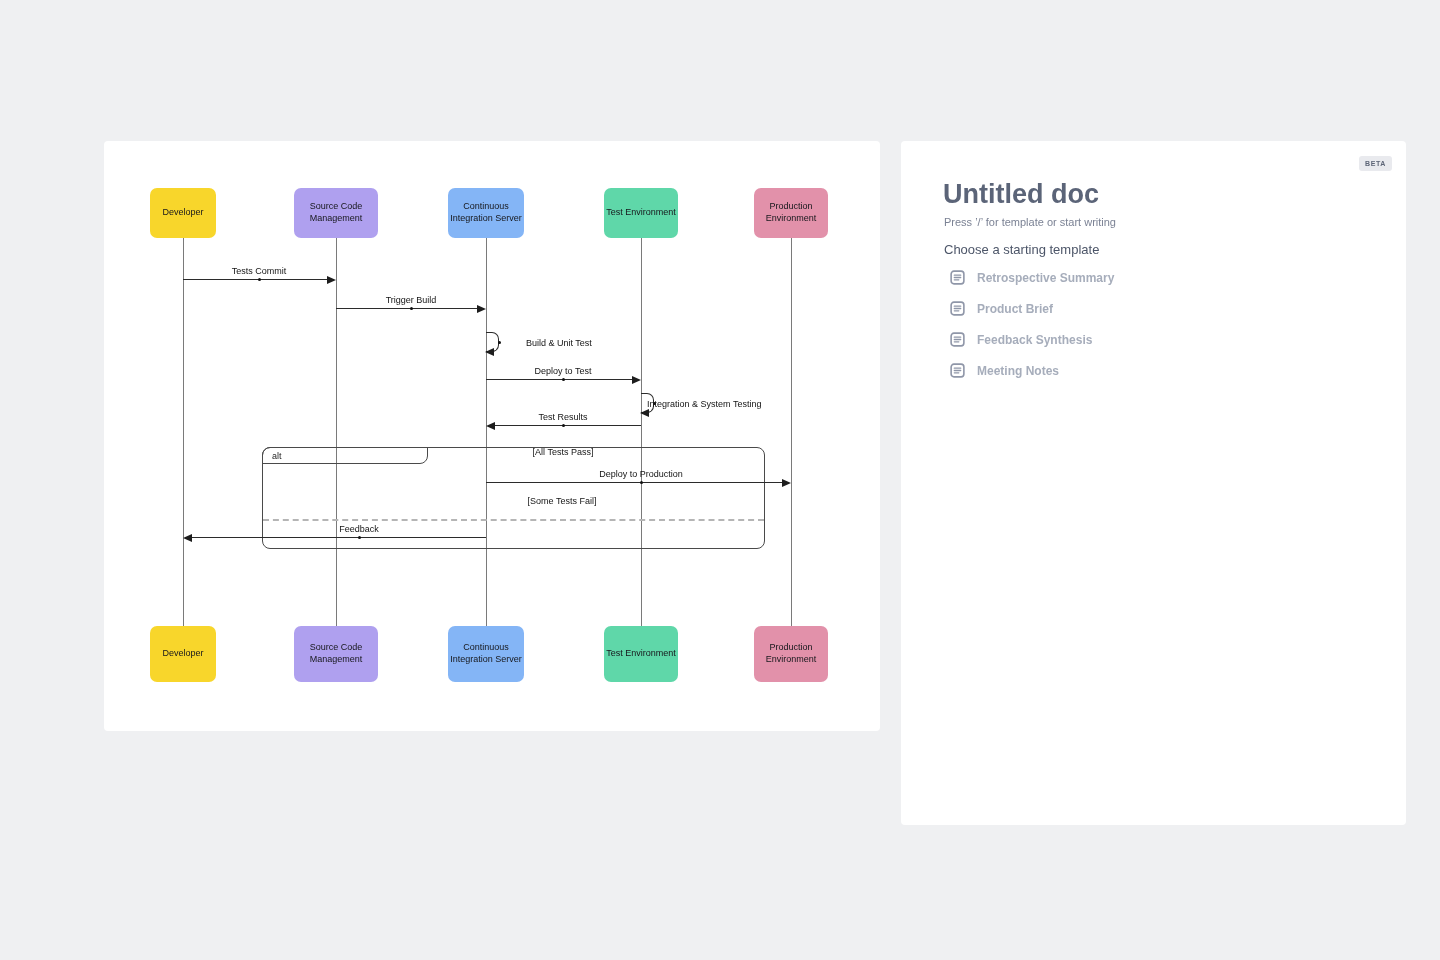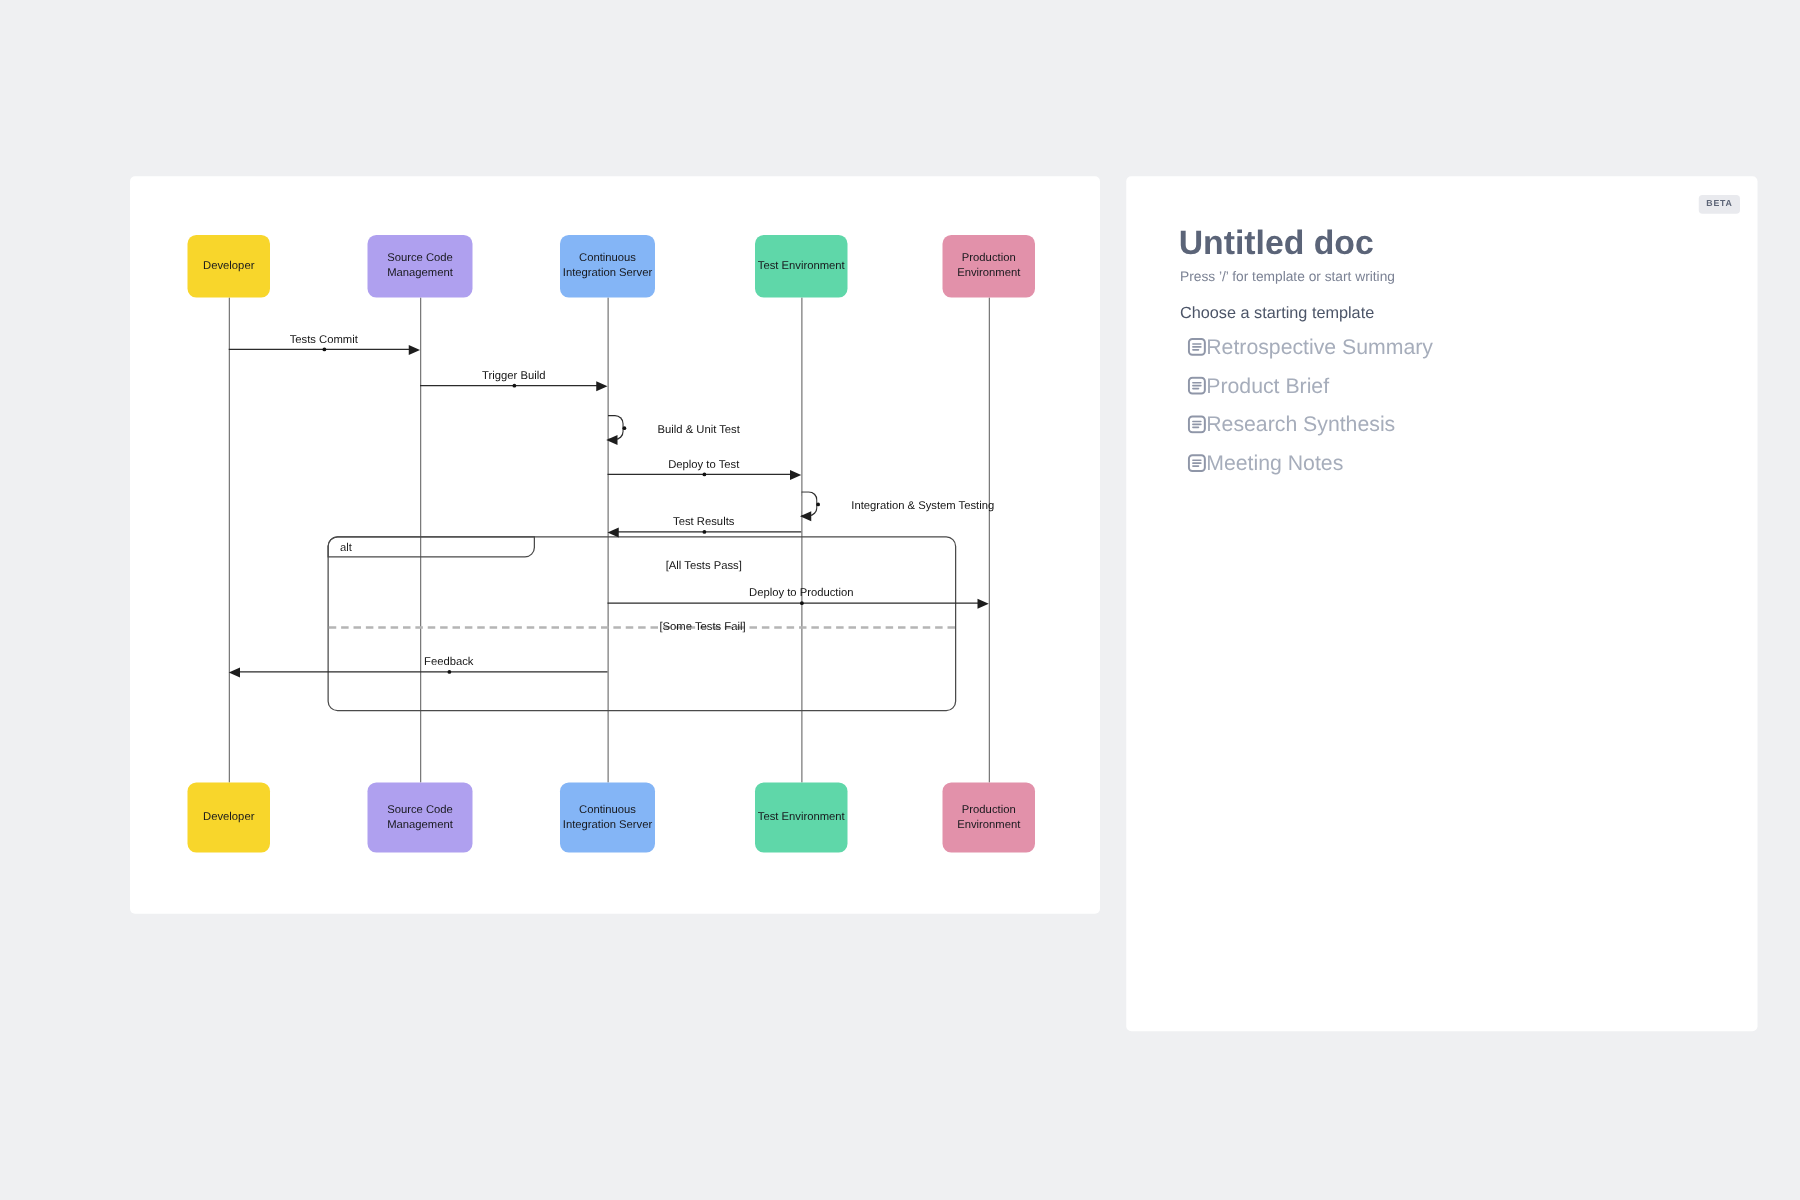--- a/index.html
+++ b/index.html
@@ -43,21 +43,21 @@
   .doc-title { position:absolute; left:42px; top:38px; font-size:27px;
     font-weight:600; color:#5B6478; }
   .doc-subtitle { position:absolute; left:43px; top:75px; font-size:11px;
     color:#7B8294; }
   .tpl-header { position:absolute; left:43px; top:101px; font-size:13px;
     font-weight:400; color:#4C5568; }
   .tpl-list { position:absolute; left:49px; top:129px; }
   .tpl-row { display:flex; align-items:center; height:15px; margin-bottom:16px;
     cursor:pointer; }
   .tpl-row svg { flex:0 0 auto; }
-  .tpl-row span { font-size:17px; color:#A6ADBB; }
+  .tpl-row span { margin-left:12px; font-size:12px; color:#A6ADBB;font-weight:bold; }
 </style>
 </head>
 <body>
 
 <div id="canvas-panel" class="panel">
   <div id="diagram">
       <div class="lifeline" style="left: 79px; top: 97px; height: 388px;"></div>
       <div class="abox" style="left: 46px; top: 47px; width: 66px; height: 50px; background: rgb(248, 214, 43);">Developer</div>
       <div class="abox" style="left: 46px; top: 485px; width: 66px; height: 56px; background: rgb(248, 214, 43);">Developer</div>
       <div class="lifeline" style="left: 232px; top: 97px; height: 388px;"></div>
@@ -65,21 +65,21 @@
       <div class="abox" style="left: 190px; top: 485px; width: 84px; height: 56px; background: rgb(175, 160, 239);">Source Code Management</div>
       <div class="lifeline" style="left: 382px; top: 97px; height: 388px;"></div>
       <div class="abox" style="left: 344px; top: 47px; width: 76px; height: 50px; background: rgb(132, 181, 246);">Continuous Integration Server</div>
       <div class="abox" style="left: 344px; top: 485px; width: 76px; height: 56px; background: rgb(132, 181, 246);">Continuous Integration Server</div>
       <div class="lifeline" style="left: 537px; top: 97px; height: 388px;"></div>
       <div class="abox" style="left: 500px; top: 47px; width: 74px; height: 50px; background: rgb(95, 215, 169);">Test Environment</div>
       <div class="abox" style="left: 500px; top: 485px; width: 74px; height: 56px; background: rgb(95, 215, 169);">Test Environment</div>
       <div class="lifeline" style="left: 687px; top: 97px; height: 388px;"></div>
       <div class="abox" style="left: 650px; top: 47px; width: 74px; height: 50px; background: rgb(226, 145, 170);">Production Environment</div>
       <div class="abox" style="left: 650px; top: 485px; width: 74px; height: 56px; background: rgb(226, 145, 170);">Production Environment</div>
-      <div class="altframe" style="left: 158px; top: 288px; width: 503px; height: 140px;">
+      <div class="altframe" style="left: 158px; top: 306px; width: 503px; height: 102px;">
         <div class="alt-tab" style="width: 166px; height: 17px;">alt</div>
         <div class="alt-divider" style="top: 71px; width: 501px;"></div>
       </div>
       <div class="guard" style="left: 459px; top: 311px;">[All Tests Pass]</div>
       <div class="guard" style="left: 458px; top: 360px;">[Some Tests Fail]</div>
       <div class="msg-line" style="left: 79px; width: 145px; top: 138px;"></div>
       <div class="arrow-r" style="left: 223px; top: 134.5px;"></div>
       <div class="msg-label" style="left: 155px; top: 135px;">Tests Commit</div>
       <div class="dot" style="left: 153.5px; top: 137px;"></div>
       <div class="msg-line" style="left: 232px; width: 142px; top: 167px;"></div>
@@ -102,21 +102,21 @@
       <div class="arrow-l" style="left: 79px; top: 392.5px;"></div>
       <div class="msg-label" style="left: 255px; top: 393px;">Feedback</div>
       <div class="dot" style="left: 253.5px; top: 395px;"></div>
       <div class="selfloop" style="left: 382px; top: 191px; width: 13px; height: 20px;"></div>
       <div class="arrow-l" style="left: 381px; top: 207px;"></div>
       <div class="dot" style="left: 393.5px; top: 199.5px;"></div>
       <div class="loop-label" style="left: 402px; top: 202px; padding-left: 20px;">Build &amp; Unit Test</div>
       <div class="selfloop" style="left: 537px; top: 252px; width: 13px; height: 20px;"></div>
       <div class="arrow-l" style="left: 536px; top: 268px;"></div>
       <div class="dot" style="left: 548.5px; top: 260.5px;"></div>
-      <div class="loop-label" style="left: 577px; top: 263px;">Integration &amp; System Testing</div>
+      <div class="loop-label" style="left: 543px; top: 263px;">Integration &amp; System Testing</div>
     </div>
 </div>
 
 <div id="doc-panel" class="panel">
   <div class="beta-badge">BETA</div>
   <h1 class="doc-title">Untitled doc</h1>
   <p class="doc-subtitle">Press ’/’ for template or start writing</p>
   <h2 class="tpl-header">Choose a starting template</h2>
   <div class="tpl-list">
     <div class="tpl-row">
@@ -131,21 +131,21 @@
           <rect x="1.2" y="1.2" width="13.6" height="13.6" rx="3" fill="none" stroke="#8F96A8" stroke-width="1.7"></rect>
           <path d="M4.6 5.5h6.8M4.6 8h6.8M4.6 10.5h4.8" stroke="#8F96A8" stroke-width="1.4" stroke-linecap="round"></path>
         </svg>
       <span>Product Brief</span>
     </div>
     <div class="tpl-row">
       <svg width="15" height="15" viewBox="0 0 16 16">
           <rect x="1.2" y="1.2" width="13.6" height="13.6" rx="3" fill="none" stroke="#8F96A8" stroke-width="1.7"></rect>
           <path d="M4.6 5.5h6.8M4.6 8h6.8M4.6 10.5h4.8" stroke="#8F96A8" stroke-width="1.4" stroke-linecap="round"></path>
         </svg>
-      <span>Research Synthesis</span>
+      <span>Feedback Synthesis</span>
     </div>
     <div class="tpl-row">
       <svg width="15" height="15" viewBox="0 0 16 16">
           <rect x="1.2" y="1.2" width="13.6" height="13.6" rx="3" fill="none" stroke="#8F96A8" stroke-width="1.7"></rect>
           <path d="M4.6 5.5h6.8M4.6 8h6.8M4.6 10.5h4.8" stroke="#8F96A8" stroke-width="1.4" stroke-linecap="round"></path>
         </svg>
       <span>Meeting Notes</span>
     </div>
   </div>
 </div>

